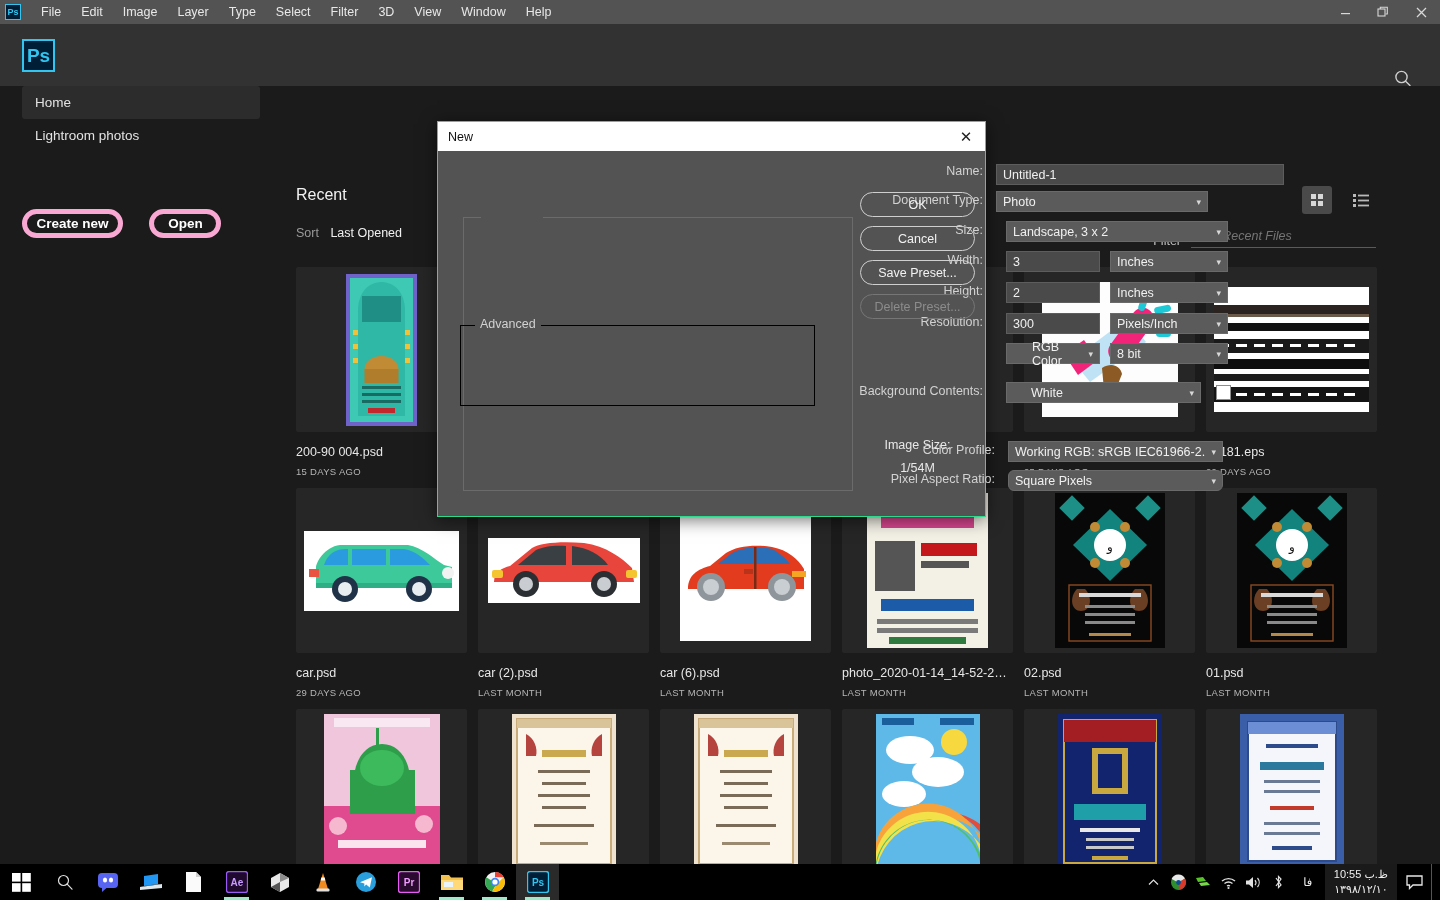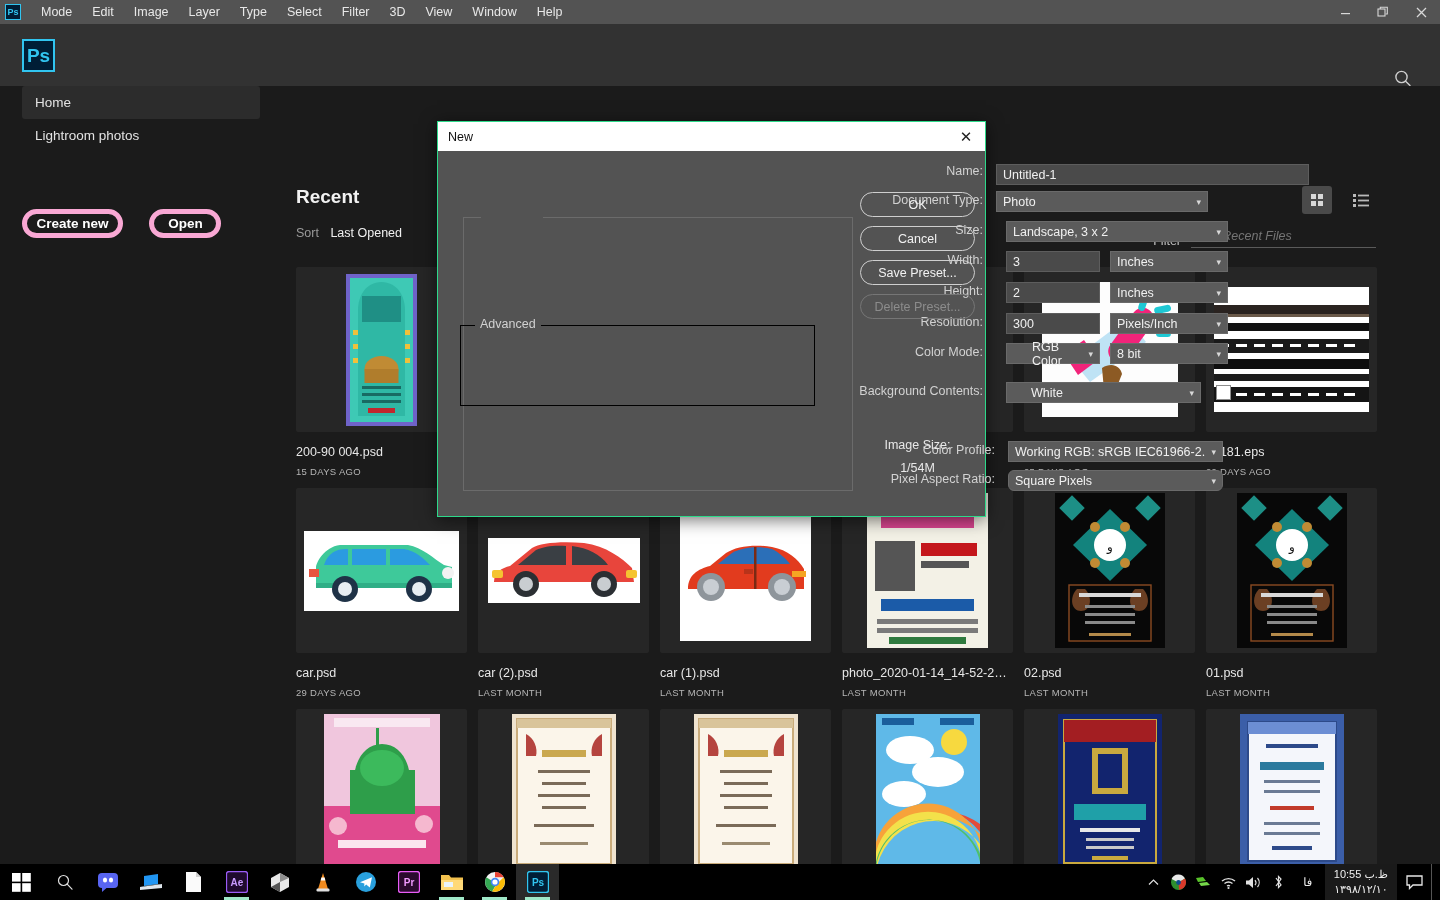--- a/index.html
+++ b/index.html
@@ -64,21 +64,21 @@
     display: inline-flex; align-items: center; justify-content: center;
     height: 29px;
   }
   #btn-create-new { width: 101px; margin-top: 57px; }
   #btn-open { width: 72px; margin-top: 18px; }
 
   
   #recent-area { position: absolute; left: 282px; top: 0; right: 0; bottom: 0; }
   #recent-title {
     position: absolute; left: 14px; top: 100px; color: #f2f2f2;
-    font-size: 19px; font-weight: bold;
+    font-size: 16px; font-weight: normal;
   }
   #sort-row { position: absolute; left: 14px; top: 140px; font-size: 12.5px; }
   #sort-label { color: #9a9a9a; text-align: right; }
   #sort-value { color: #f0f0f0; margin-left: 8px; }
   #view-toggles { position: absolute; right: 64px; top: 100px; display: flex; gap: 14px; }
   .view-btn { width: 30px; height: 28px; border-radius: 3px;
     display: flex; align-items: center; justify-content: center; }
   .view-btn.active { background: #4a4a4a; }
   #filter-row { position: absolute; right: 64px; top: 143px; display: flex;
     align-items: flex-end; gap: 10px; }
@@ -198,21 +198,21 @@
     justify-content: center; background: #1a1a1a;
   }
   #show-desktop { width: 9px; height: 36px; border-left: 1px solid #555; }
   #action-center { width: 34px; display: flex; align-items: center; justify-content: center; }
 </style>
 </head>
 <body>
 
 <div id="titlebar">
   <div id="ps-mini-logo">Ps</div>
-  <div class="menu-item">Mode</div>
+  <div class="menu-item">File</div>
   <div class="menu-item">Edit</div>
   <div class="menu-item">Image</div>
   <div class="menu-item">Layer</div>
   <div class="menu-item">Type</div>
   <div class="menu-item">Select</div>
   <div class="menu-item">Filter</div>
   <div class="menu-item">3D</div>
   <div class="menu-item">View</div>
   <div class="menu-item">Window</div>
   <div class="menu-item">Help</div>
@@ -450,21 +450,21 @@
             <path d="M38 63 L52 52 C62 46 80 45 92 48 C100 52 106 58 110 63 Z" fill="#2b6fb8"></path>
             <rect x="74" y="46" width="2.5" height="42" fill="#7a2a14"></rect>
             <rect x="64" y="68" width="9" height="5" fill="#b8331a"></rect>
             <rect x="112" y="70" width="14" height="6" fill="#f5a623"></rect>
             <circle cx="31" cy="86" r="14" fill="#8e959b"></circle>
               <circle cx="31" cy="86" r="8" fill="#c9ced3"></circle>
             <circle cx="102" cy="86" r="14" fill="#8e959b"></circle>
               <circle cx="102" cy="86" r="8" fill="#c9ced3"></circle>
           </svg>
         </div>
-        <div class="card-name">car (1).psd</div>
+        <div class="card-name">car (6).psd</div>
         <div class="card-date">LAST MONTH</div>
       </div>
 
       <div class="grid-card">
         <div class="thumb-box">
           <svg class="thumb-img" width="121" height="155" viewBox="0 0 121 155">
             <rect width="121" height="155" fill="#f3f1e6"></rect>
             <rect x="24" y="3" width="74" height="14" fill="#2f7a3e"></rect>
             <circle cx="12" cy="11" r="8" fill="#3b3b3b"></circle>
               <circle cx="109" cy="11" r="8" fill="#3b3b3b"></circle>
@@ -659,21 +659,21 @@
   <div id="dlg-titlebar">
     <span id="dlg-title">New</span>
     <span id="dlg-close">✕</span>
   </div>
 
   <div id="dlg-body">
 
     <div class="frm-row" style="position:absolute; left:0; top:13px;">
       <span class="frm-label" style="width:553px;">Name:</span>
     </div>
-    <input class="inp" style="position: absolute; left: 558px; top: 13px; width: 313px;" type="text" value="Untitled-1">
+    <input class="inp" style="position: absolute; left: 558px; top: 13px; width: 288px;" type="text" value="Untitled-1">
 
     <div id="doc-group"></div>
 
     <span class="frm-label" style="position:absolute; left:0; top:42px; width:553px;">Document Type:</span>
     <div class="sel" style="position:absolute; left:558px; top:40px; width:212px;">
       <span>Photo</span>
       <span class="chev">▾</span>
     </div>
 
     <span class="frm-label" style="position:absolute; left:0; top:72px; width:553px;">Size:</span>
@@ -696,21 +696,20 @@
       <span class="chev">▾</span>
     </div>
 
     <span class="frm-label" style="position:absolute; left:0; top:164px; width:553px;">Resolution:</span>
     <input class="inp" style="position: absolute; left: 568px; top: 162px; width: 94px;" type="text" value="300">
     <div class="sel" style="position:absolute; left:672px; top:162px; width:118px;">
       <span>Pixels/Inch</span>
       <span class="chev">▾</span>
     </div>
 
-    <span class="frm-label" style="position:absolute; left:0; top:194px; width:553px;">Color Mode:</span>
     <div class="sel" style="position:absolute; left:568px; top:192px; width:94px;padding-left:25px;">
       <span>RGB Color</span>
       <span class="chev">▾</span>
     </div>
     <div class="sel" style="position:absolute; left:672px; top:192px; width:118px;">
       <span>8 bit</span>
       <span class="chev">▾</span>
     </div>
 
     <span class="frm-label" style="position:absolute; left:0; top:233px; width:553px;">Background Contents:</span>

